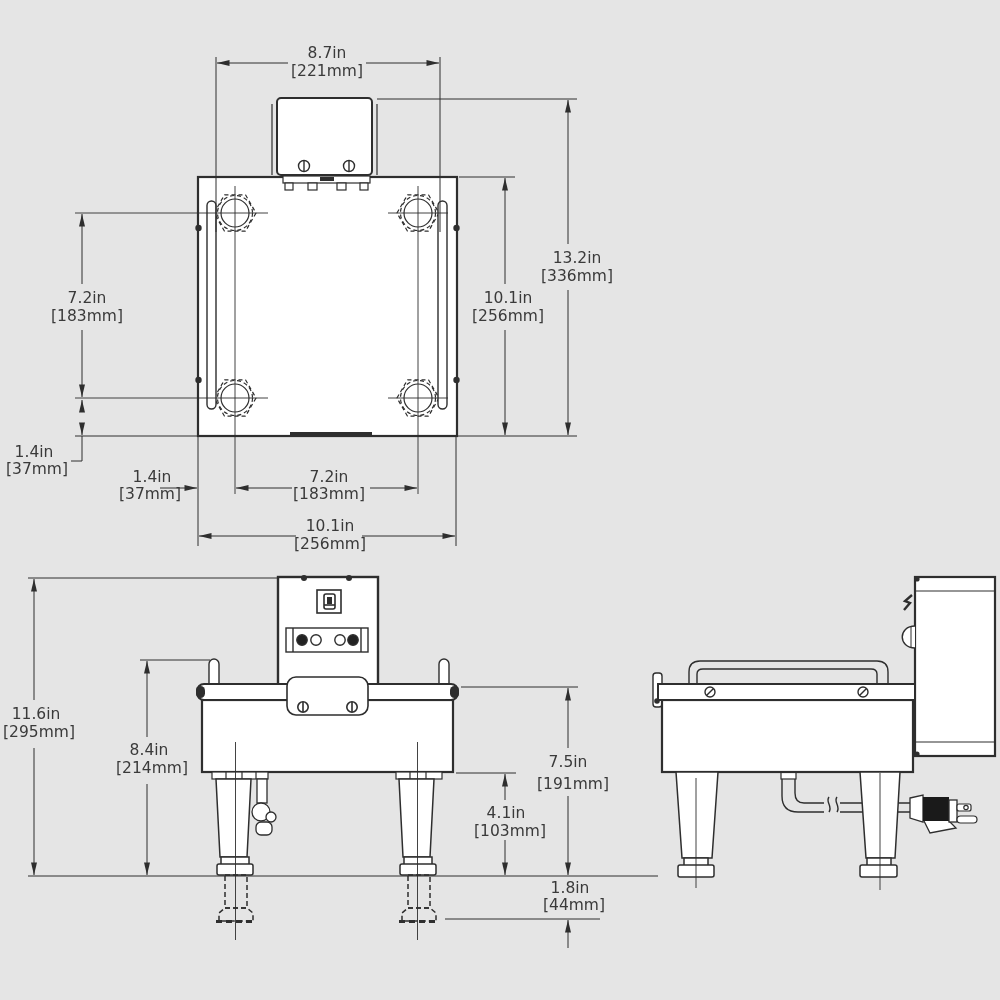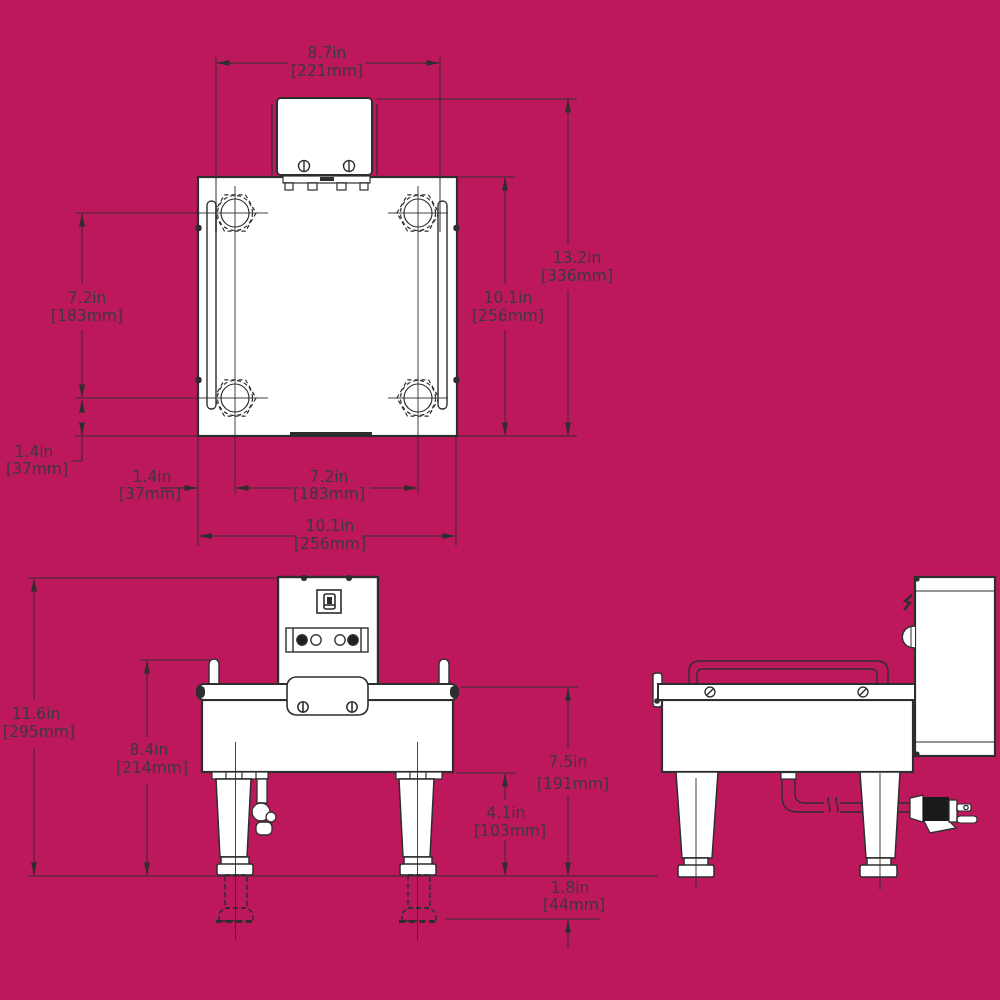--- a/index.html
+++ b/index.html
@@ -1,16 +1,16 @@
 <!DOCTYPE html>
 <html><head>
 <meta charset="utf-8">
 <style>
   html,body{margin:0;padding:0;background:#ffffff;}
-  .canvas{position:relative;width:1000px;height:1000px;background:#be185d;overflow:hidden;
+  .canvas{position:relative;width:1000px;height:1000px;background:#e5e5e5;overflow:hidden;
           font-family:"DejaVu Sans", sans-serif;text-decoration:underline;}
   svg{display:block;}
   .dim-text{font-family:"DejaVu Sans", sans-serif;font-size:15.5px;fill:#3a3a3a;}
 </style>
 </head>
 <body>
 
 <div class="canvas">
 <svg width="1000" height="1000" viewBox="0 0 1000 1000">
   <defs>

